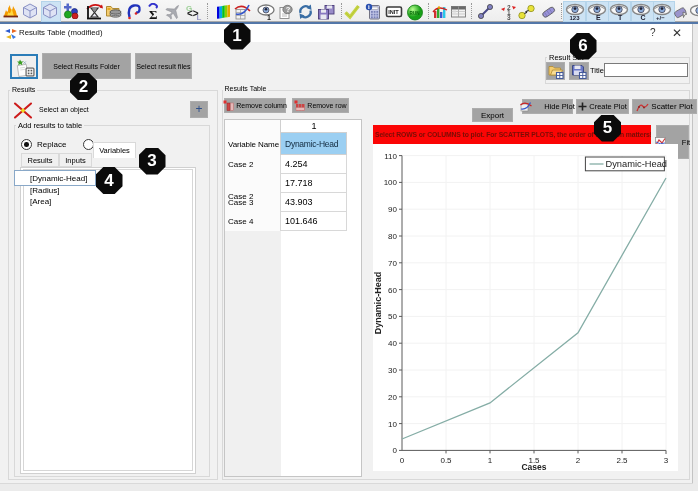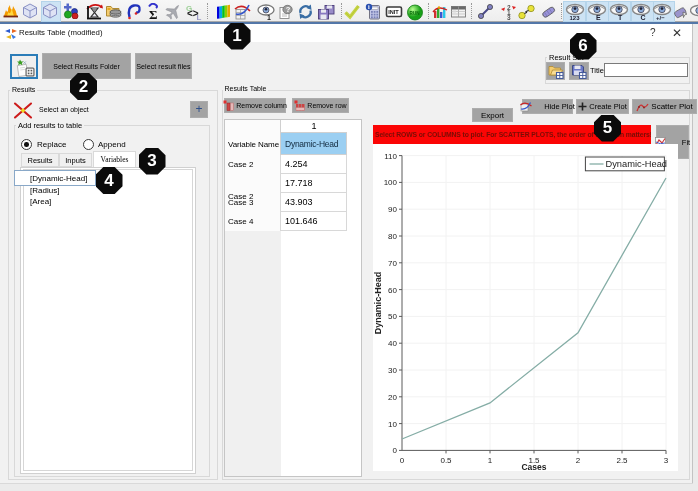--- a/index.html
+++ b/index.html
@@ -341,21 +341,21 @@
   <div class="gbox" style="left:14px;top:125px;width:196px;height:352px;"></div>
   <div class="glabel" style="left:16px;top:120.5px;font-size:7.5px;">Add results to table</div>
   <div class="radio sel" style="left:21px;top:139px;"></div>
   <div class="abs" style="left:37px;top:139.5px;font-size:8px;">Replace</div>
   <div class="radio" style="left:83px;top:139px;"></div>
   <div class="abs" style="left:98px;top:139.5px;font-size:8px;">Append</div>
 
   
   <div class="tab" style="left:21px;top:153px;width:38px;height:14px;">Results</div>
   <div class="tab" style="left:59px;top:153px;width:33px;height:14px;">Inputs</div>
-  <div class="tab active" style="left:93px;top:151px;width:43px;height:16px;font-family:Liberation Serif, serif;">Variables</div>
+  <div class="tab active" style="left:93px;top:142px;width:43px;height:16px;">Variables</div>
   
   <div class="abs" style="left:20px;top:167px;width:176px;height:307px;background:#fff;border:1px solid #d0d0d0;box-sizing:border-box;"></div>
   <div class="abs" style="left:23px;top:169px;width:170px;height:302px;background:#fff;border:1px solid #d6d6d6;box-sizing:border-box;"></div>
   <div class="abs" style="left:14px;top:170px;width:82px;height:16px;background:#fff;border:1px solid #89a8c8;box-sizing:border-box;"></div>
   <div class="abs" style="left:30px;top:173.5px;font-size:8px;">[Dynamic-Head]</div>
   <div class="abs" style="left:30px;top:185.5px;font-size:8px;">[Radius]</div>
   <div class="abs" style="left:30px;top:197px;font-size:8px;">[Area]</div>
 
   
   <div class="gbox" style="left:222px;top:90px;width:468px;height:390px;"></div>

